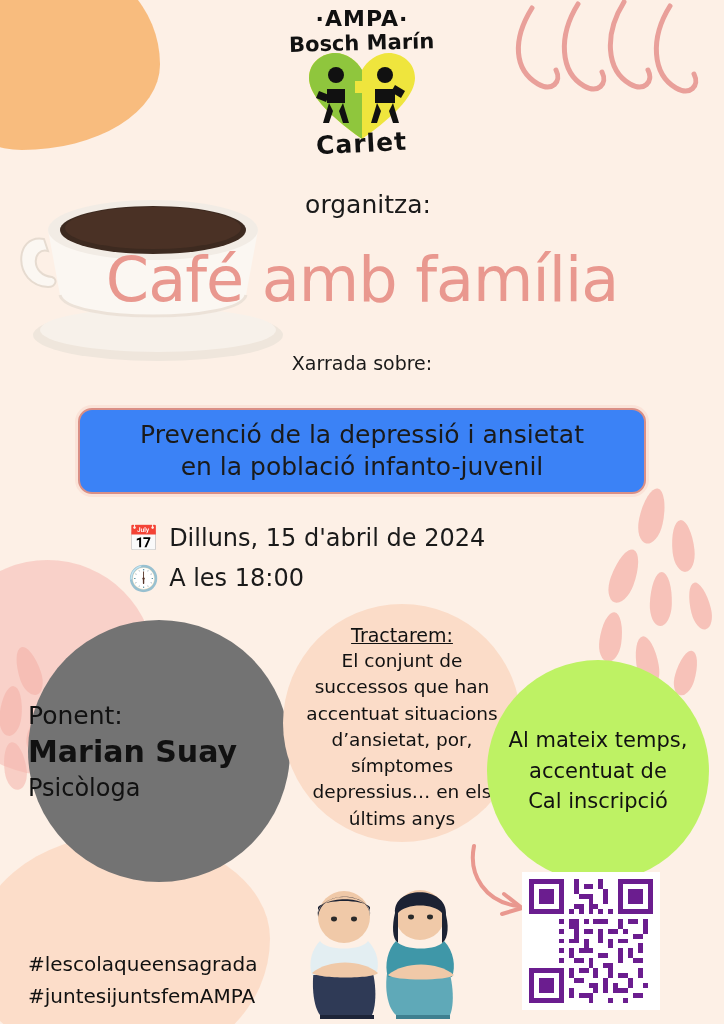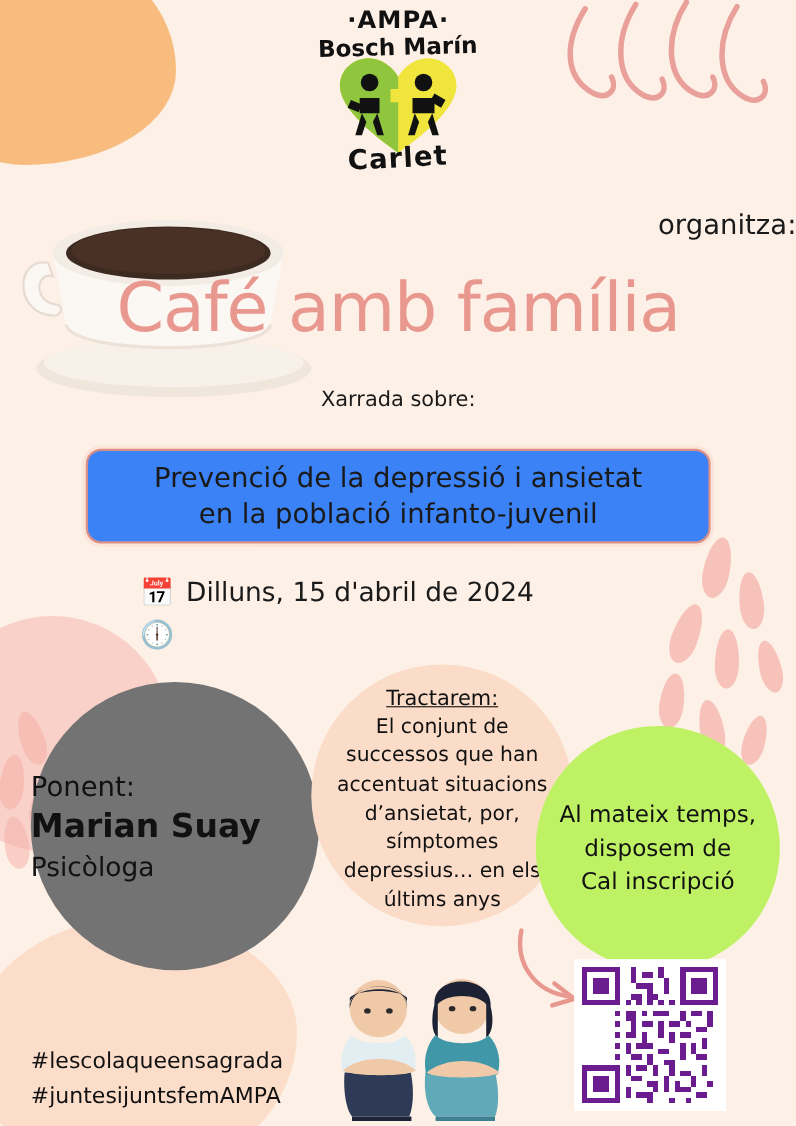--- a/index.html
+++ b/index.html
@@ -68,21 +68,21 @@
   .logo-carlet {
     font-family: "DejaVu Sans", sans-serif;
     font-weight: bold; font-size: 25px; color: #111;
     margin-top: -14px; transform: rotate(-3deg);
     letter-spacing: 1px;
   }
 
   
   .organitza {
     position: absolute; top: 190px; left: 12px; right: 0;
-    text-align: right;
+    text-align: center;
     font-family: "DejaVu Sans", sans-serif;
     font-size: 25px; color: #1a1a1a;
   }
   .title-cafe {
     position: absolute; top: 243px; left: 0; right: 0;
     text-align: center;
     font-family: "DejaVu Sans", sans-serif;
     font-weight: normal;
     font-size: 62px;
     color: #e9988f;
@@ -303,36 +303,37 @@
   <div class="topic-line">Prevenció de la depressió i ansietat</div>
   <div class="topic-line">en la població infanto-juvenil</div>
 </div>
 
 <div class="meta-row meta-date">
   <span class="meta-icon">📅</span>
   <span>Dilluns, 15 d'abril de 2024</span>
 </div>
 <div class="meta-row meta-time">
   <span class="meta-icon">🕕</span>
+  <span>A les 18:00</span>
 </div>
 
 <div class="circle-ponent">
   <div class="ponent-label">Ponent:</div>
   <div class="ponent-name">Marian Suay</div>
   <div class="ponent-role">Psicòloga</div>
 </div>
 
 <div class="circle-tractarem">
   <div class="tractarem-title">Tractarem:</div>
   <div class="tractarem-body">El conjunt de successos que han accentuat situacions d’ansietat, por, símptomes depressius… en els últims anys</div>
 </div>
 
 <div class="circle-ludoteca">
   <div class="ludoteca-line">Al mateix temps,</div>
-  <div class="ludoteca-line">disposem de</div>
+  <div class="ludoteca-line">accentuat de</div>
   <div class="ludoteca-line">Cal inscripció</div>
 </div>
 
 <svg class="arrow-curve" width="90" height="80">
   <path d="M8 6 C 2 36, 20 62, 52 66" fill="none" stroke="#e9988f" stroke-width="4" stroke-linecap="round"></path>
   <path d="M38 54 L 56 68 L 36 74" fill="none" stroke="#e9988f" stroke-width="4" stroke-linecap="round" stroke-linejoin="round"></path>
 </svg>
 
 <div class="kids-wrap">
   <svg width="170" height="165" viewBox="0 0 170 165">

